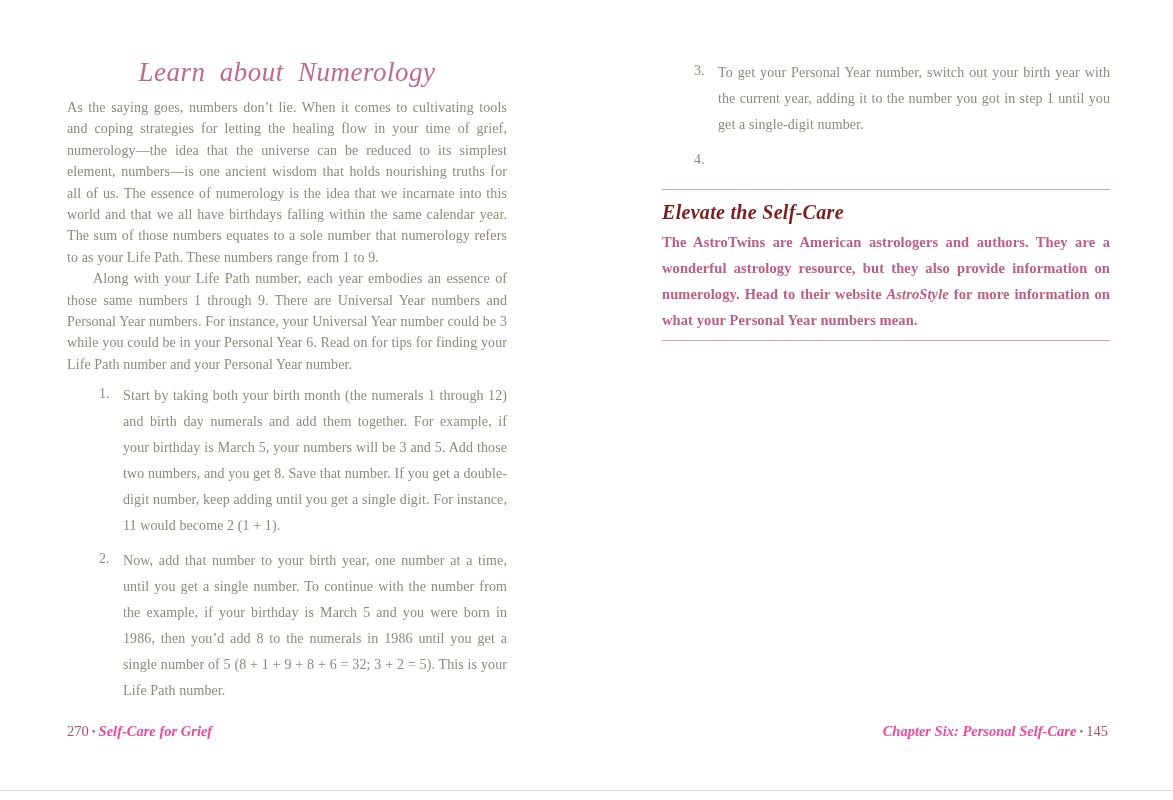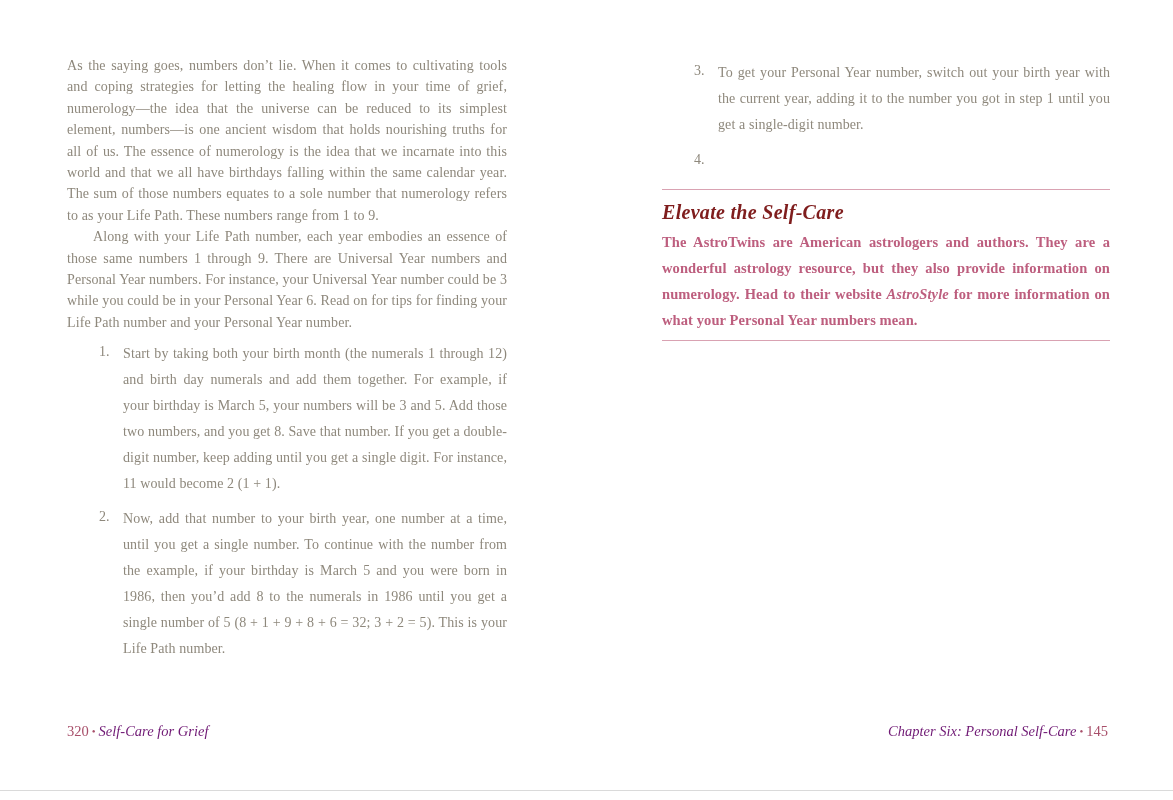--- a/index.html
+++ b/index.html
@@ -103,52 +103,54 @@
     font-style: normal;
   }
   .folio-sep {
     color: #a84f6a;
     font-size: 11px;
     vertical-align: 1px;
     padding: 0 3px;
   }
   .folio-title {
     font-style: italic;
-    color: #701a75;
+    color: #ec4899;
+    font-weight: bold;
   }
   .bottom-edge {
     position: absolute;
     left: 0;
     top: 790px;
     width: 1173px;
     height: 1px;
     background: #dadada;
   }
 </style>
 </head>
 <body>
 
 <div class="page page-left">
+  <h1 class="page-title">Learn about Numerology</h1>
 
   <p class="body-text">As the saying goes, numbers don’t lie. When it comes to cultivating tools and coping strategies for letting the healing flow in your time of grief, numerology—the idea that the universe can be reduced to its simplest element, numbers—is one ancient wisdom that holds nourishing truths for all of us. The essence of numerology is the idea that we incarnate into this world and that we all have birthdays falling within the same calendar year. The sum of those numbers equates to a sole number that numerology refers to as your Life Path. These numbers range from 1 to 9.</p>
   <p class="body-text indent-first">Along with your Life Path number, each year embodies an essence of those same numbers 1 through 9. There are Universal Year numbers and Personal Year numbers. For instance, your Universal Year number could be 3 while you could be in your Personal Year 6. Read on for tips for finding your Life Path number and your Personal Year number.</p>
 
   <div class="step-list">
     <div class="step-item">
       <span class="step-num">1.</span>
       <div class="step-text">Start by taking both your birth month (the numerals 1 through 12) and birth day numerals and add them together. For example, if your birthday is March 5, your numbers will be 3 and 5. Add those two numbers, and you get 8. Save that number. If you get a double-digit number, keep adding until you get a single digit. For instance, 11 would become 2 (1 + 1).</div>
     </div>
     <div class="step-item">
       <span class="step-num">2.</span>
       <div class="step-text">Now, add that number to your birth year, one number at a time, until you get a single number. To continue with the number from the example, if your birthday is March 5 and you were born in 1986, then you’d add 8 to the numerals in 1986 until you get a single number of 5 (8 + 1 + 9 + 8 + 6 = 32; 3 + 2 = 5). This is your Life Path number.</div>
     </div>
   </div>
 
   <div class="folio folio-left">
-    <span class="folio-num">320</span><span class="folio-sep">•</span><span class="folio-title">Self-Care for Grief</span>
+    <span class="folio-num">270</span><span class="folio-sep">•</span><span class="folio-title">Self-Care for Grief</span>
   </div>
 </div>
 
 <div class="page page-right">
   <div class="step-list" style="margin-top:5px;">
     <div class="step-item" style="margin-bottom:11px;">
       <span class="step-num">3.</span>
       <div class="step-text">To get your Personal Year number, switch out your birth year with the current year, adding it to the number you got in step 1 until you get a single-digit number.</div>
     </div>
     <div class="step-item">

